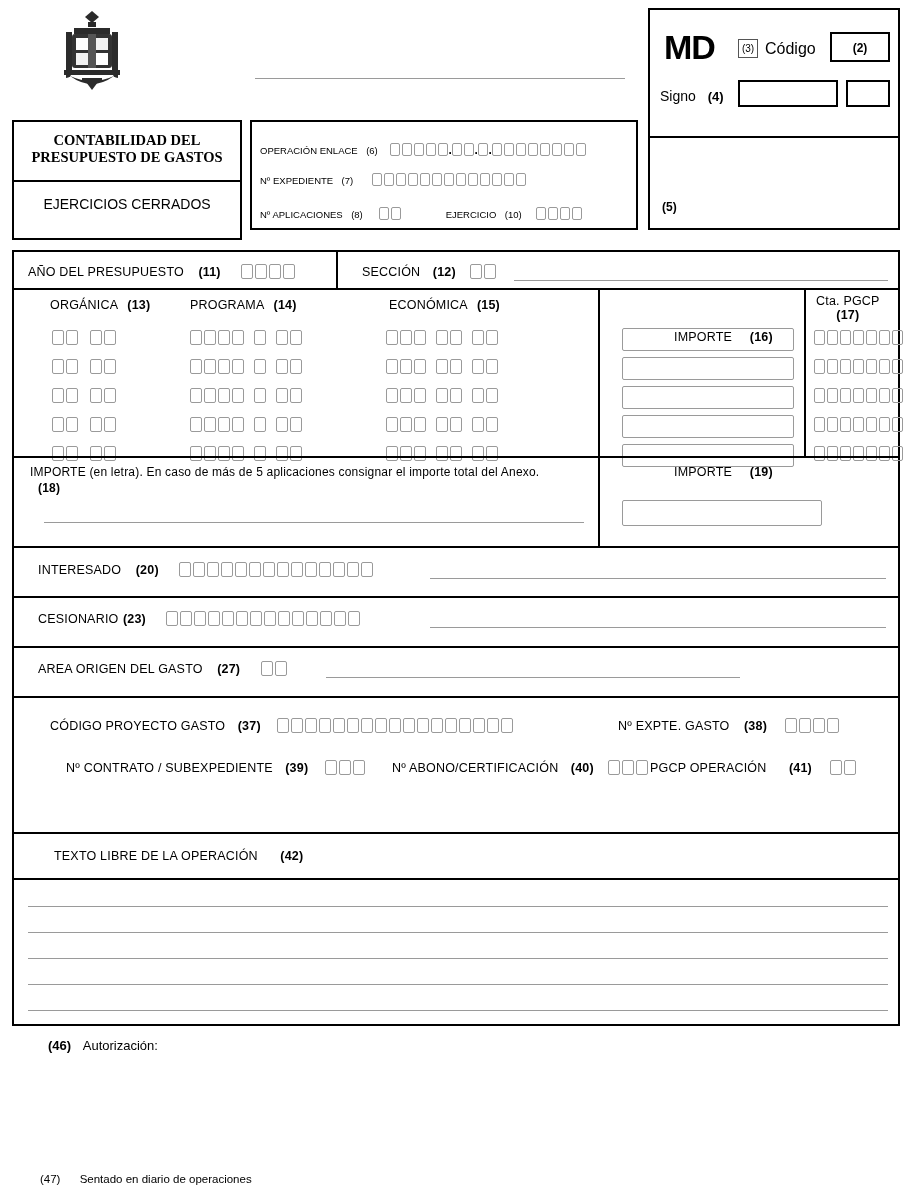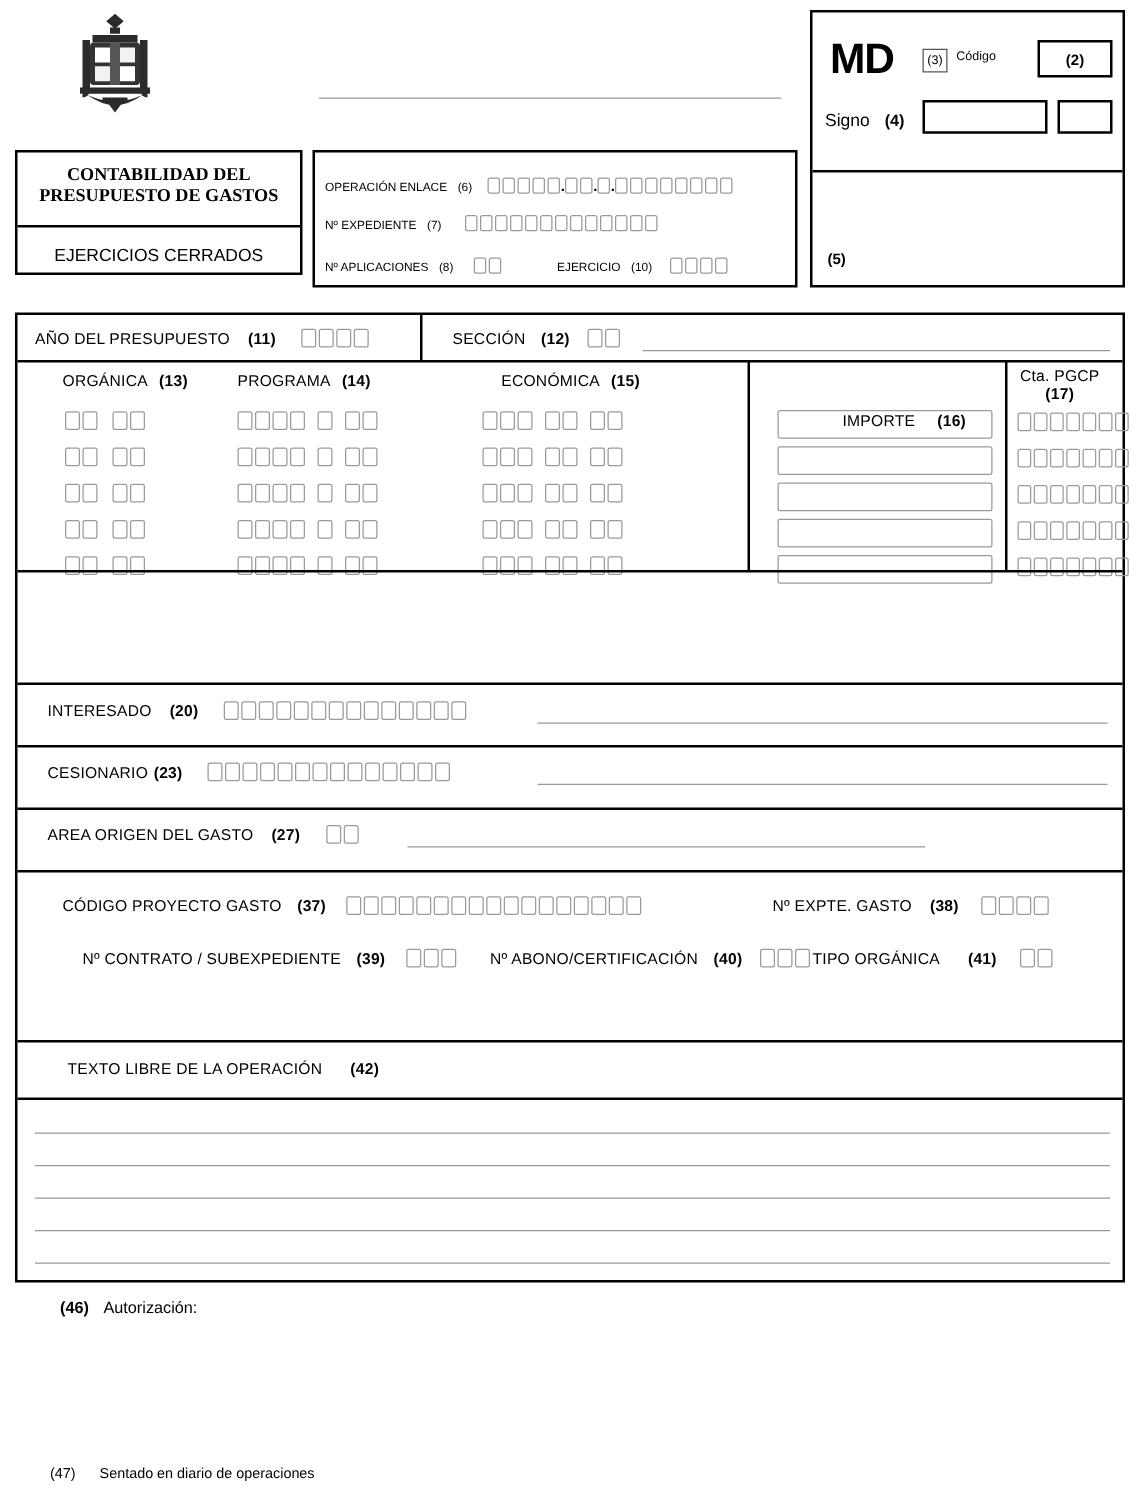--- a/index.html
+++ b/index.html
@@ -35,29 +35,29 @@
   
   #crest { position:absolute; left:52px; top:8px; width:80px; height:88px; }
 
   #oficina-contable { position:absolute; left:255px; top:22px; }
   #oc-line { position:absolute; left:255px; top:78px; width:370px; }
 
   #md-box { left:648px; top:8px; width:252px; height:222px; }
   #md-inner-top { position:absolute; left:0; top:0; width:100%; height:128px; border-bottom:2px solid #000; }
   #md-text { position:absolute; left:14px; top:18px; font-size:34px; font-weight:bold; letter-spacing:-1px; }
   #md-3 { position:absolute; left:88px; top:29px; width:20px; height:19px; border:1px solid #555; font-size:10px; text-align:center; line-height:17px; }
-  #codigo-lbl { position:absolute; left:115px; top:30px; font-size:10px; }
+  #codigo-lbl { position:absolute; left:115px; top:30px; font-size:16px; }
   #codigo-box { position:absolute; left:180px; top:22px; width:60px; height:30px; border:2px solid #000; font-size:12px; font-weight:bold; text-align:center; line-height:28px; }
   #signo-lbl { position:absolute; left:10px; top:78px; font-size:14px; }
   #signo-box1 { position:absolute; left:88px; top:70px; width:100px; height:27px; border:2px solid #000; }
   #signo-box2 { position:absolute; left:196px; top:70px; width:44px; height:27px; border:2px solid #000; }
   #md-5 { position:absolute; left:12px; top:190px; font-size:12px; font-weight:bold; }
 
   
-  #conta-box { left:12px; top:120px; width:230px; height:100px; }
+  #conta-box { left:12px; top:120px; width:230px; height:120px; }
   #conta-title { text-align:center; font-family:"Liberation Serif", serif; font-weight:bold; font-size:14.5px; line-height:17px; padding:10px 4px 0; }
   #conta-sep { position:absolute; left:0; top:58px; width:100%; height:2px; background:#000; }
   #conta-sub { position:absolute; left:0; top:62px; width:100%; text-align:center; font-size:14px; padding-top:12px; }
 
   
   #op-box { left:250px; top:120px; width:388px; height:110px; }
   .op-row { position:absolute; left:8px; }
 
   
   #body-box { left:12px; top:250px; width:888px; height:776px; }
@@ -219,21 +219,21 @@
       <div class="vsep" style="left:790px;top:0;height:168px;"></div>
 
       <div style="position:absolute;left:36px;top:10px;" class="lbl">
         <span>ORGÁNICA</span>
         <span class="num" style="margin-left:6px;">(13)</span>
       </div>
       <div style="position:absolute;left:176px;top:10px;" class="lbl">
         <span>PROGRAMA</span>
         <span class="num" style="margin-left:6px;">(14)</span>
       </div>
-      <div style="position:absolute;left:387px;top:10px;" class="lbl">
+      <div style="position:absolute;left:375px;top:10px;" class="lbl">
         <span>ECONÓMICA</span>
         <span class="num" style="margin-left:6px;">(15)</span>
       </div>
       <div style="position:absolute;left:660px;top:10px;margin-top:32px;" class="lbl">
         <span>IMPORTE</span>
         <span class="num" style="margin-left:14px;">(16)</span>
       </div>
       <div style="position:absolute;left:802px;top:6px;" class="lbl">
         <div>Cta. PGCP</div>
         <div class="num" style="text-align:center;">(17)</div>
@@ -442,20 +442,31 @@
               <span class="c" style="width: 11px;"></span>
               <span class="c" style="width: 11px;"></span>
               <span class="c" style="width: 11px;"></span>
               <span class="c" style="width: 11px;"></span>
             </span>
           </div>
         </div>
     </div>
     <div class="hsep" style="top:204px;"></div>
 
+    <div style="position:absolute;left:0;top:204px;width:100%;height:90px;">
+      <div class="vsep" style="left:584px;top:0;height:90px;"></div>
+      <div class="lbl" style="position:absolute;left:16px;top:9px;font-size:12px;">IMPORTE (en letra). En caso de más de 5 aplicaciones consignar el importe total del Anexo.</div>
+      <div class="lbl num" style="position:absolute;left:24px;top:25px;font-size:12px;">(18)</div>
+      <div class="line-gray" style="left:30px;top:66px;width:540px;"></div>
+      <div class="lbl" style="position:absolute;left:660px;top:9px;">
+        <span>IMPORTE</span>
+        <span class="num" style="margin-left:14px;">(19)</span>
+      </div>
+      <div style="position:absolute;left:608px;top:44px;width:200px;height:26px;border:1px solid #9a9a9a;border-radius:2px;"></div>
+    </div>
     <div class="hsep" style="top:294px;"></div>
 
     <div style="position:absolute;left:24px;top:308px;">
       <span class="lbl">INTERESADO</span>
       <span class="lbl num" style="margin-left:10px;">(20)</span>
       <span class="cells" style="margin-left:16px;">
           <span class="c"></span>
           <span class="c"></span>
           <span class="c"></span>
           <span class="c"></span>
@@ -555,21 +566,21 @@
       <div style="position:absolute;left:378px;top:62px;">
         <span class="lbl">Nº ABONO/CERTIFICACIÓN</span>
         <span class="lbl num" style="margin-left:8px;">(40)</span>
         <span class="cells" style="margin-left:10px;">
             <span class="c"></span>
             <span class="c"></span>
             <span class="c"></span>
           </span>
       </div>
       <div style="position:absolute;left:636px;top:62px;">
-        <span class="lbl">TIPO ORGÁNICA</span>
+        <span class="lbl">PGCP OPERACIÓN</span>
         <span class="lbl num" style="margin-left:18px;">(41)</span>
         <span class="cells" style="margin-left:14px;">
             <span class="c"></span>
             <span class="c"></span>
           </span>
       </div>
 
     </div>
     <div class="hsep" style="top:580px;"></div>
 

